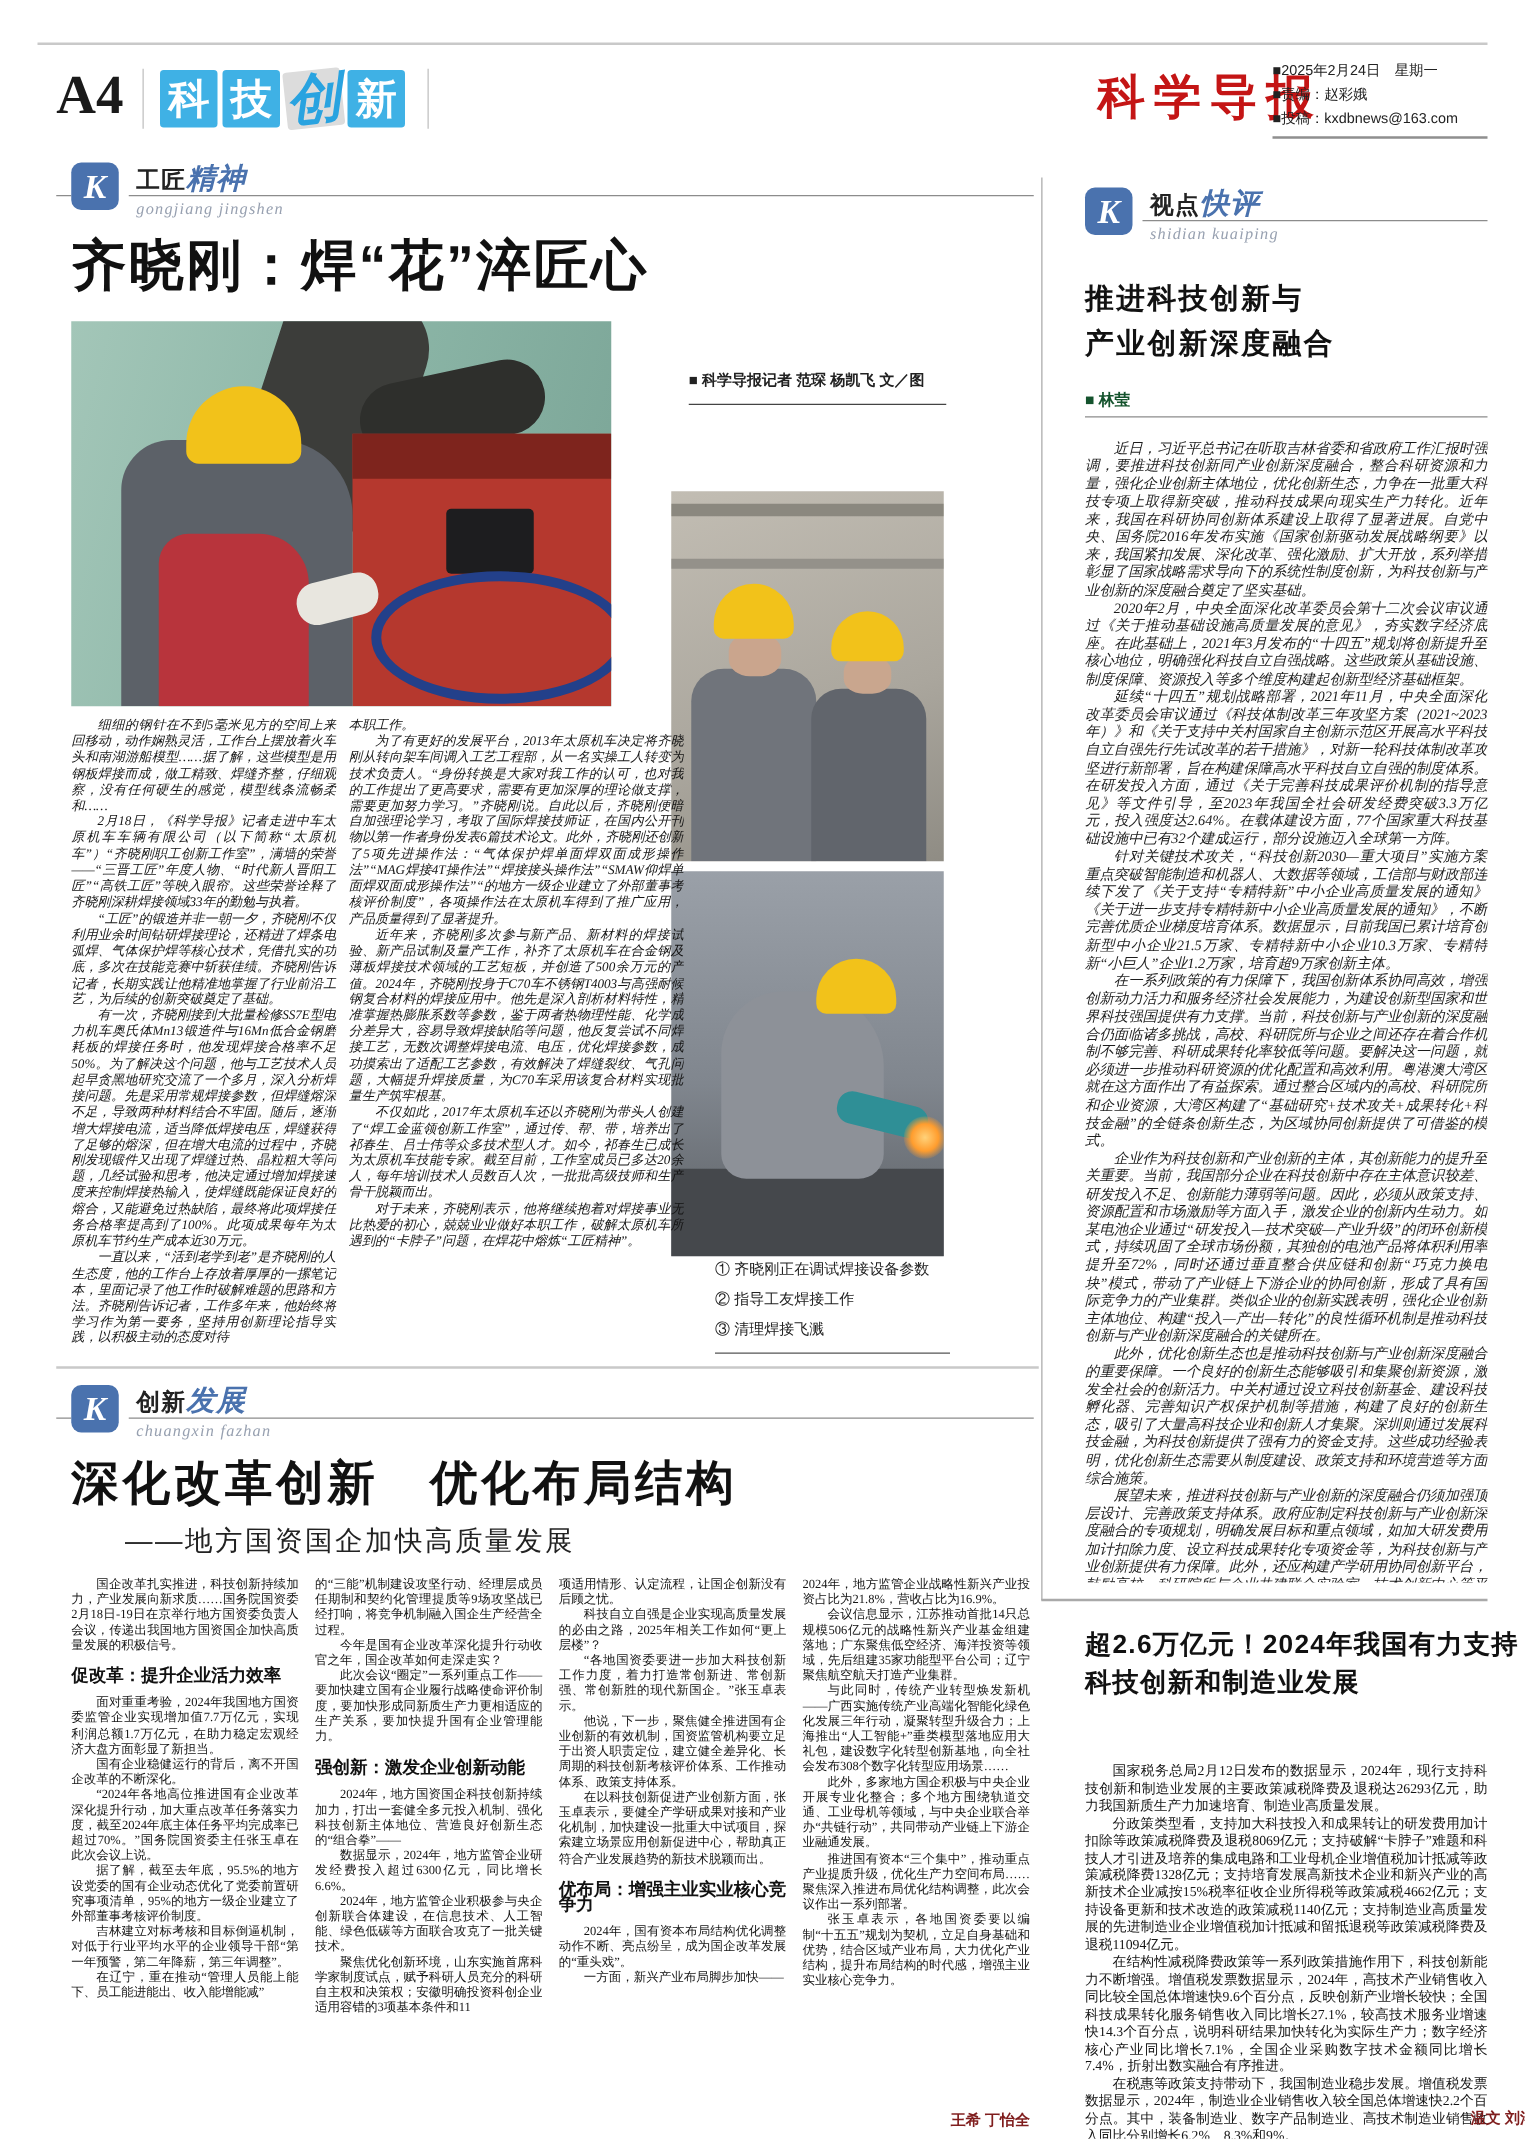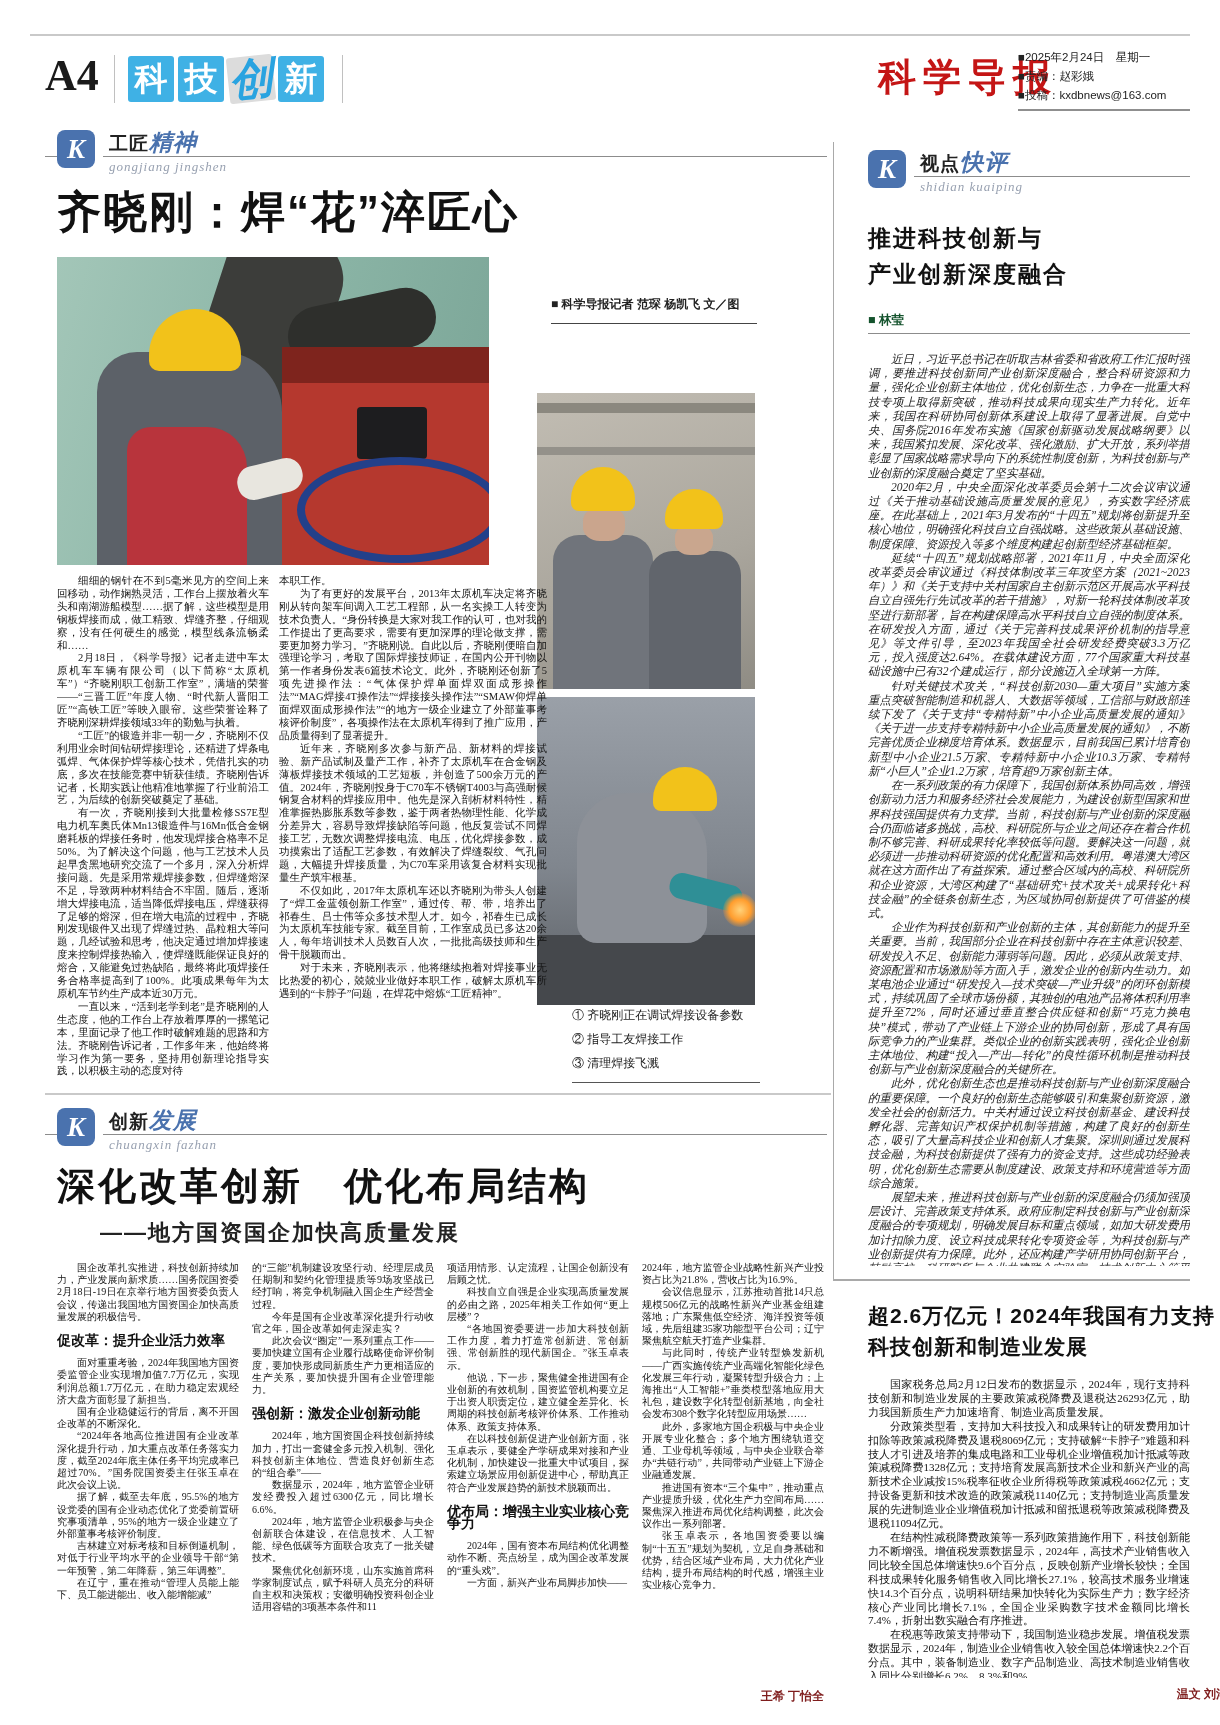--- a/index.html
+++ b/index.html
@@ -43,30 +43,30 @@
   .h-opinion{font-family:"Liberation Sans",sans-serif;font-weight:800;font-size:23px;
         line-height:36px;letter-spacing:2px;color:#111;}
   .h-tax{font-family:"Liberation Sans",sans-serif;font-weight:800;font-size:21px;
         line-height:31px;letter-spacing:1px;color:#111;}
   
   .tx-p,.tx-cont,.tx-cap{margin:0;text-indent:2em;}
   .tx-cont{text-indent:0;}
   .tx-cap{text-indent:0;margin-bottom:10px;}
   .tx-h{font-family:"Liberation Sans",sans-serif;font-weight:bold;font-size:14px;
         margin:11px 0;text-indent:0;color:#111;}
-  .feature-col{font-size:10.5px;line-height:12.9px;text-align:justify;overflow:hidden;}
+  .feature-col{font-size:10.5px;line-height:12.9px;text-align:justify;overflow:hidden;font-style:italic;}
   .byline{font-family:"Liberation Sans",sans-serif;font-weight:bold;font-size:12px;color:#222;
         border-bottom:1px solid #444;padding-bottom:10px;white-space:nowrap;}
   .captions{font-family:"Liberation Sans",sans-serif;font-size:12px;color:#222;
         border-bottom:1.5px solid #555;padding-bottom:2px;}
   .opinion-author{font-family:"Liberation Sans",sans-serif;font-weight:bold;font-size:12.5px;color:#14532d;}
   .opinion-body{font-size:11.5px;line-height:14.2px;font-style:italic;color:#1c1c1c;
         text-align:justify;overflow:hidden;}
   .reform-col{font-size:10px;line-height:12.2px;text-align:justify;overflow:hidden;}
-  .tax-body{font-size:11px;line-height:13.9px;text-align:justify;overflow:hidden;}
+  .tax-body{font-size:11px;line-height:13.9px;text-align:justify;overflow:hidden;margin-top:33px;}
   .sig{font-family:"Liberation Sans",sans-serif;font-weight:bold;font-size:12px;text-align:right;color:#7f1d1d;}
   
   .ph{overflow:hidden;}
   .ph div{position:absolute;}
   .ph-main{background:linear-gradient(105deg,#a3c6b8 0%,#8db7a8 45%,#7aa496 100%);}
   .pm-duct{left:150px;top:-30px;width:120px;height:200px;background:#3c3d3a;border-radius:45px;transform:rotate(18deg);}
   .pm-duct2{left:230px;top:40px;width:150px;height:60px;background:#2e2f2c;border-radius:30px;transform:rotate(-12deg);}
   .pm-machine{left:225px;top:90px;width:207px;height:218px;background:#b5382e;}
   .pm-machine-top{left:225px;top:90px;width:207px;height:36px;background:#7e241d;}
   .pm-panel{left:300px;top:150px;width:70px;height:52px;background:#1d1d1f;border-radius:4px;}
@@ -215,21 +215,21 @@
 
   <div class="abs kbadge" style="left:57px;top:1108px;width:770px;">
     <div class="kline-stub"></div>
     <div class="kline"></div>
     <div class="ktile">K</div>
     <div class="klabel"><span class="plain">创新</span><span class="cal">发展</span></div>
     <div class="kpinyin">chuangxin fazhan</div>
   </div>
 
   <div class="abs h-reform" style="left:57px;top:1161px;">深化改革创新　优化布局结构</div>
-  <div class="abs h-reform-sub" style="left:100px;top:1218px;font-weight:bold;">——地方国资国企加快高质量发展</div>
+  <div class="abs h-reform-sub" style="left:100px;top:1218px;">——地方国资国企加快高质量发展</div>
 
   <div class="abs reform-col" style="left:57px;top:1262px;width:182px;height:442px;">
       <p class="tx-p">国企改革扎实推进，科技创新持续加力，产业发展向新求质……国务院国资委2月18日-19日在京举行地方国资委负责人会议，传递出我国地方国资国企加快高质量发展的积极信号。</p>
       <p class="tx-h">促改革：提升企业活力效率</p>
       <p class="tx-p">面对重重考验，2024年我国地方国资委监管企业实现增加值7.7万亿元，实现利润总额1.7万亿元，在助力稳定宏观经济大盘方面彰显了新担当。</p>
       <p class="tx-p">国有企业稳健运行的背后，离不开国企改革的不断深化。</p>
       <p class="tx-p">“2024年各地高位推进国有企业改革深化提升行动，加大重点改革任务落实力度，截至2024年底主体任务平均完成率已超过70%。”国务院国资委主任张玉卓在此次会议上说。</p>
       <p class="tx-p">据了解，截至去年底，95.5%的地方设党委的国有企业动态优化了党委前置研究事项清单，95%的地方一级企业建立了外部董事考核评价制度。</p>
       <p class="tx-p">吉林建立对标考核和目标倒逼机制，对低于行业平均水平的企业领导干部“第一年预警，第二年降薪，第三年调整”。</p>
       <p class="tx-p">在辽宁，重在推动“管理人员能上能下、员工能进能出、收入能增能减”</p>

